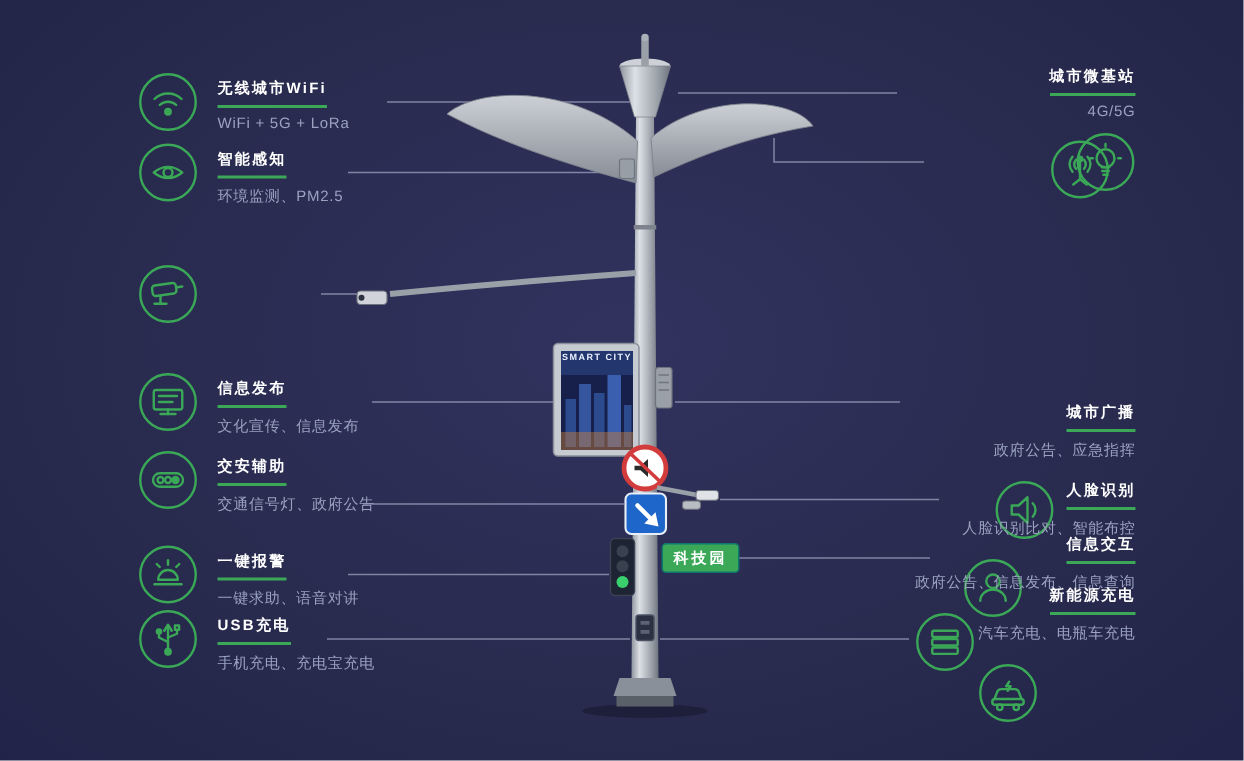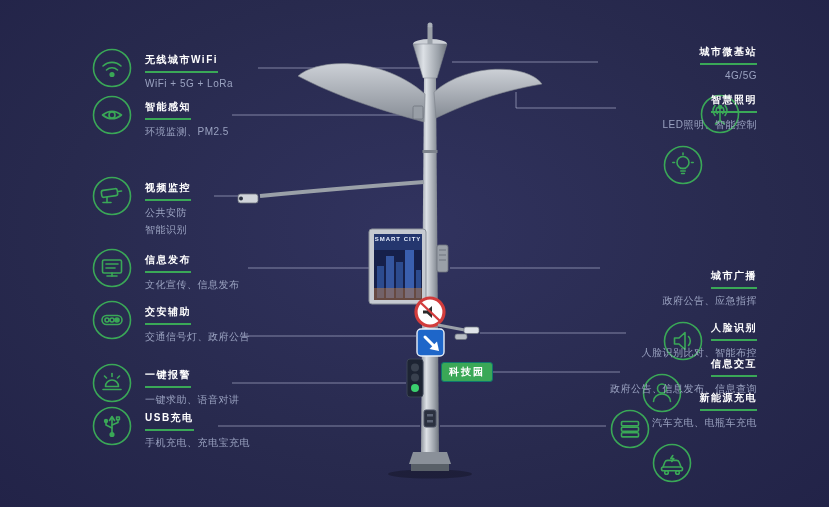--- a/index.html
+++ b/index.html
@@ -179,25 +179,20 @@
 <div class="item left" style="top:176px">
   <span class="icon-ring">
     <svg width="40" height="40" viewBox="0 0 40 40" fill="none" stroke="#3aa857" stroke-width="1.6" stroke-linecap="round" stroke-linejoin="round">
       <circle cx="20" cy="20" r="18.5"></circle>
       <rect x="9.5" y="13.5" width="16" height="7" rx="2" transform="rotate(-8 17.5 17)"></rect>
       <line x1="15" y1="21.5" x2="15" y2="26.5"></line>
         <line x1="11" y1="26.5" x2="19" y2="26.5"></line>
       <line x1="26" y1="15.5" x2="29.5" y2="15"></line>
     </svg>
   </span>
-  <div class="txt">
-    <div class="title">视频监控</div>
-    <div class="sub">公共安防</div>
-    <div class="sub">智能识别</div>
-  </div>
 </div>
 
 <div class="item left" style="top:248px">
   <span class="icon-ring">
     <svg width="40" height="40" viewBox="0 0 40 40" fill="none" stroke="#3aa857" stroke-width="1.6" stroke-linecap="round" stroke-linejoin="round">
       <circle cx="20" cy="20" r="18.5"></circle>
       <rect x="10.5" y="12" width="19" height="13" rx="1.5"></rect>
       <line x1="14" y1="16" x2="26" y2="16"></line>
         <line x1="14" y1="20" x2="23" y2="20"></line>
       <line x1="20" y1="25" x2="20" y2="28"></line>
@@ -275,24 +270,20 @@
       <path d="M15 11.5 Q11 16.5 15 21.5"></path>
         <path d="M25 11.5 Q29 16.5 25 21.5"></path>
       <path d="M17.3 13.5 Q15 16.5 17.3 19.5"></path>
         <path d="M22.7 13.5 Q25 16.5 22.7 19.5"></path>
       <circle cx="20" cy="13" r="1.5" fill="#3aa857"></circle>
     </svg>
   </span>
 </div>
 
 <div class="item right" style="top:88px">
-  <div class="txt">
-    <div class="title">智慧照明</div>
-    <div class="sub">LED照明、智能控制</div>
-  </div>
   <span class="icon-ring">
     <svg width="40" height="40" viewBox="0 0 40 40" fill="none" stroke="#3aa857" stroke-width="1.6" stroke-linecap="round" stroke-linejoin="round">
       <circle cx="20" cy="20" r="18.5"></circle>
       <circle cx="20" cy="17.5" r="6"></circle>
       <path d="M17.5 23.5 h5 M17.8 26 h4.4 M18.6 28.5 h2.8"></path>
       <line x1="20" y1="8" x2="20" y2="9.8"></line>
         <line x1="11.5" y1="17.5" x2="9.8" y2="17.5"></line>
         <line x1="30.2" y1="17.5" x2="28.5" y2="17.5"></line>
     </svg>
   </span>

